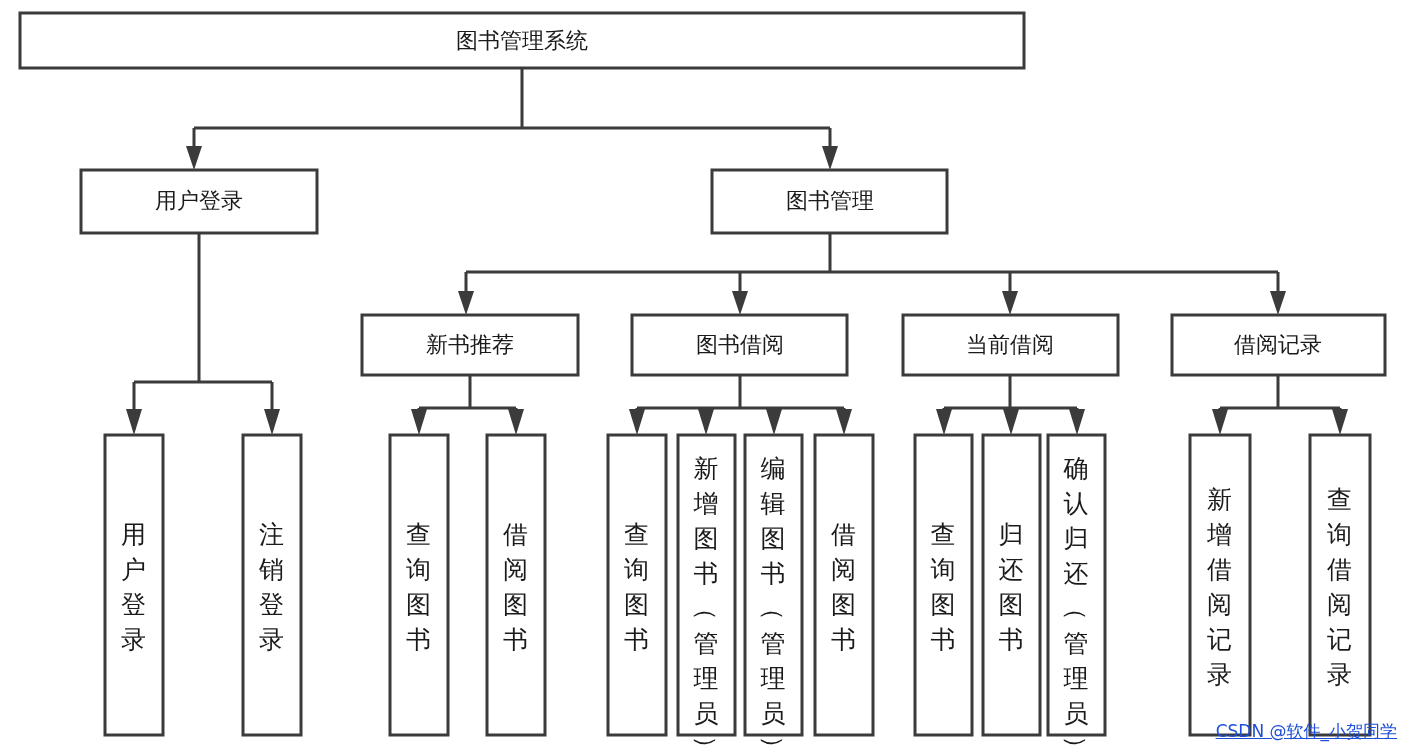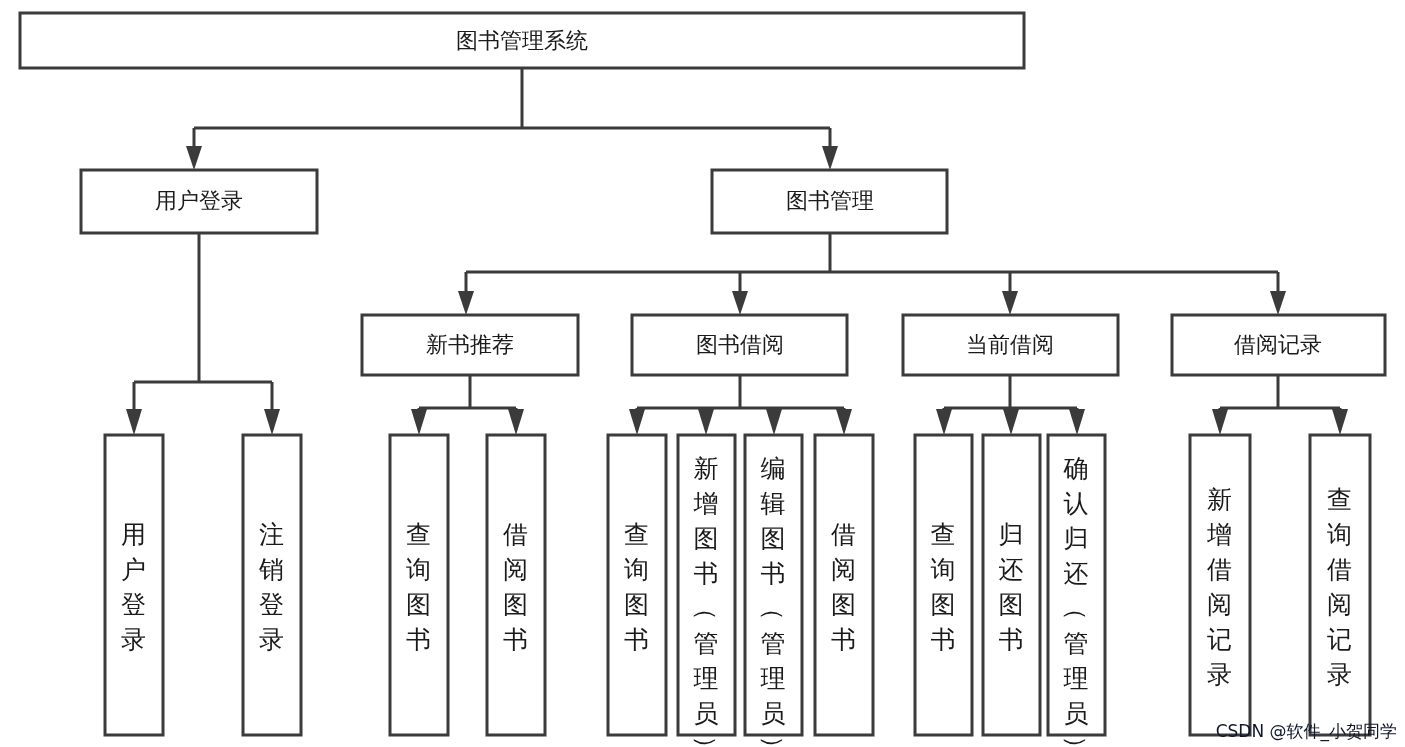--- a/index.html
+++ b/index.html
@@ -48,24 +48,25 @@
   .arrow-head {
     fill: #3b3b3b;
     stroke: none;
   }
   .watermark {
     position: absolute;
     right: 8px;
     bottom: 4px;
     font-family: "DejaVu Sans", "Liberation Sans", sans-serif;
     font-size: 17px;
-    color: #0f172a;
+    color: #1d4ed8;
     white-space: nowrap;
     pointer-events: none;
     user-select: none;
+    text-decoration: underline;
   }
 </style>
 </head>
 <body>
 
 <svg id="diagram" viewBox="0 0 1405 747">
 
   <g>
     <path class="connector" d="M 522 68 L 522 128 M 194 128 L 830 128 M 194 128 L 194 152 M 830 128 L 830 152"></path>
     <polygon class="arrow-head" points="194,170 186,146 202,146"></polygon>

